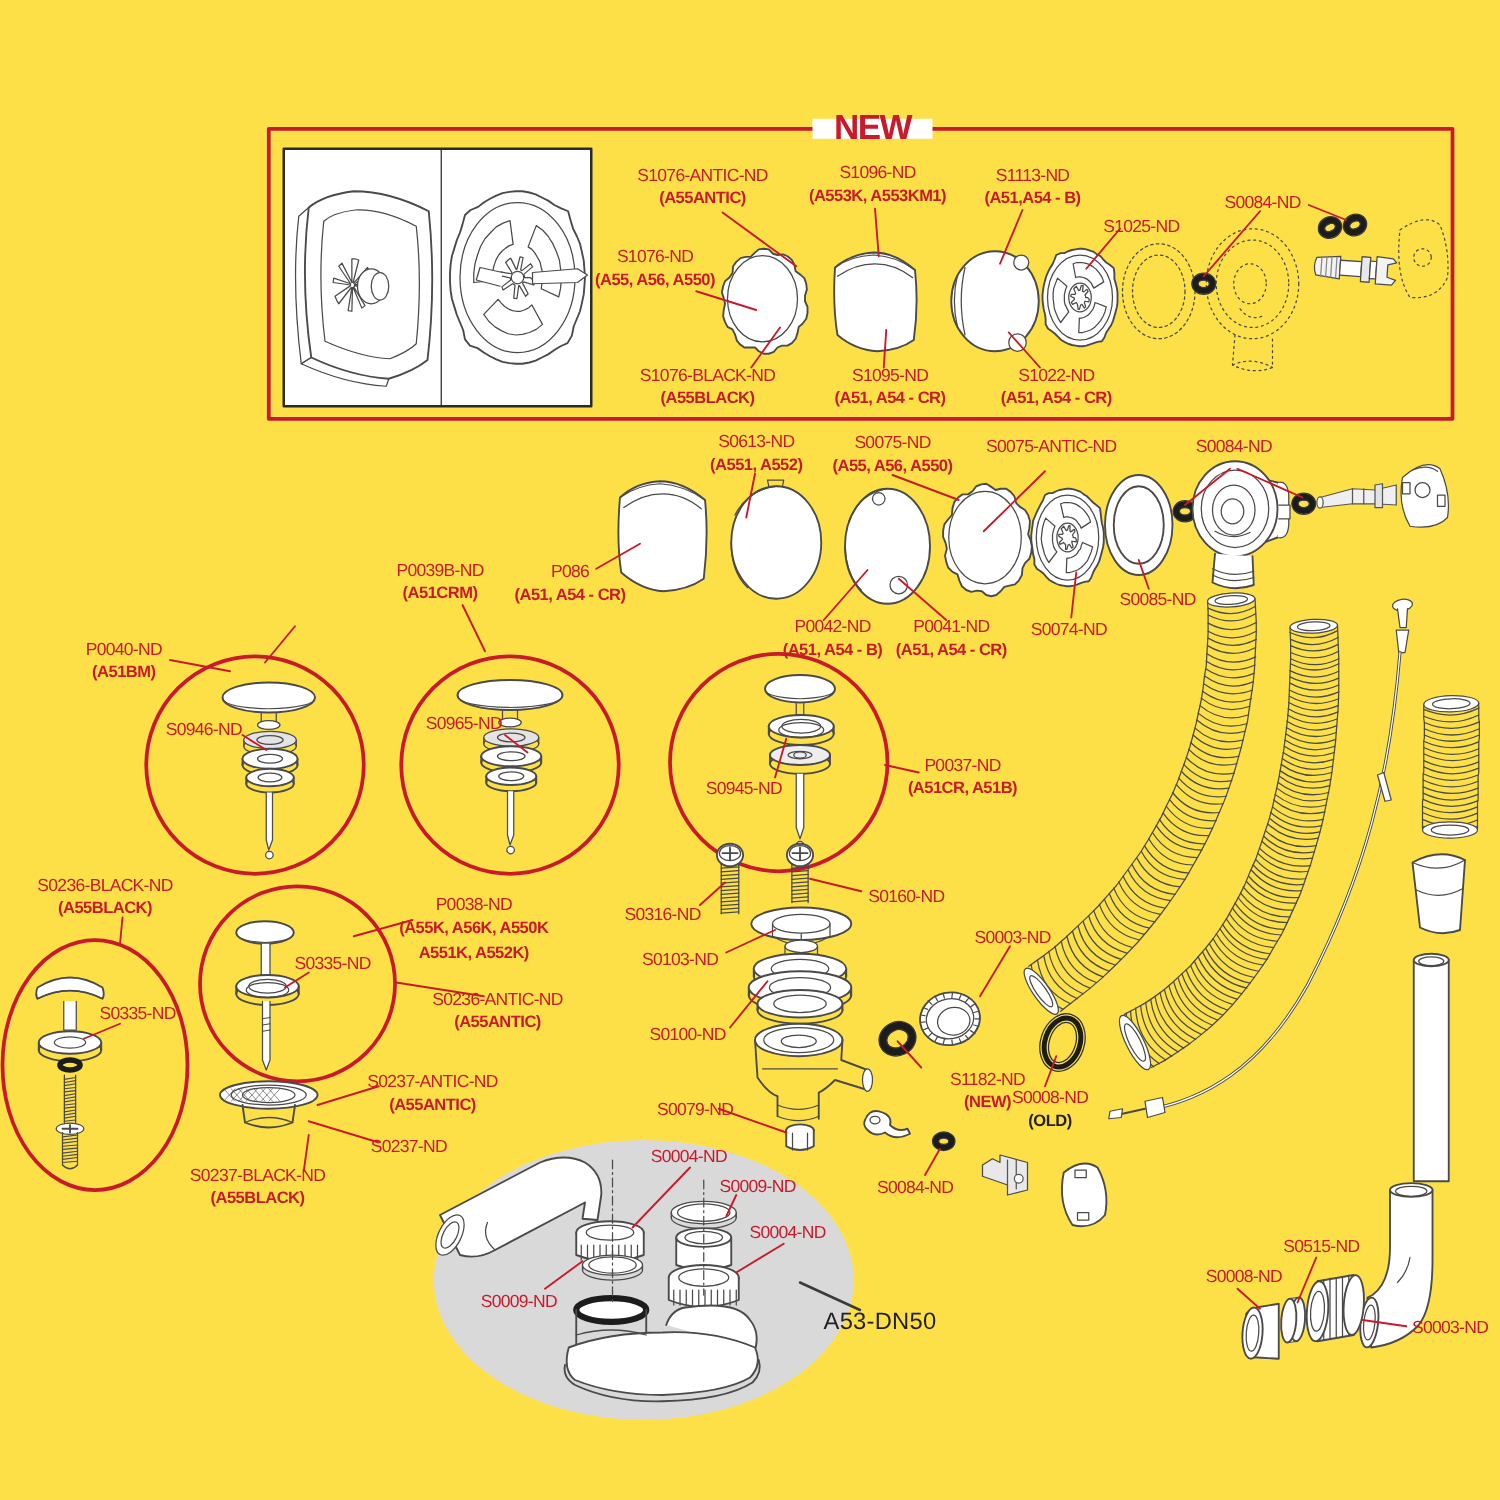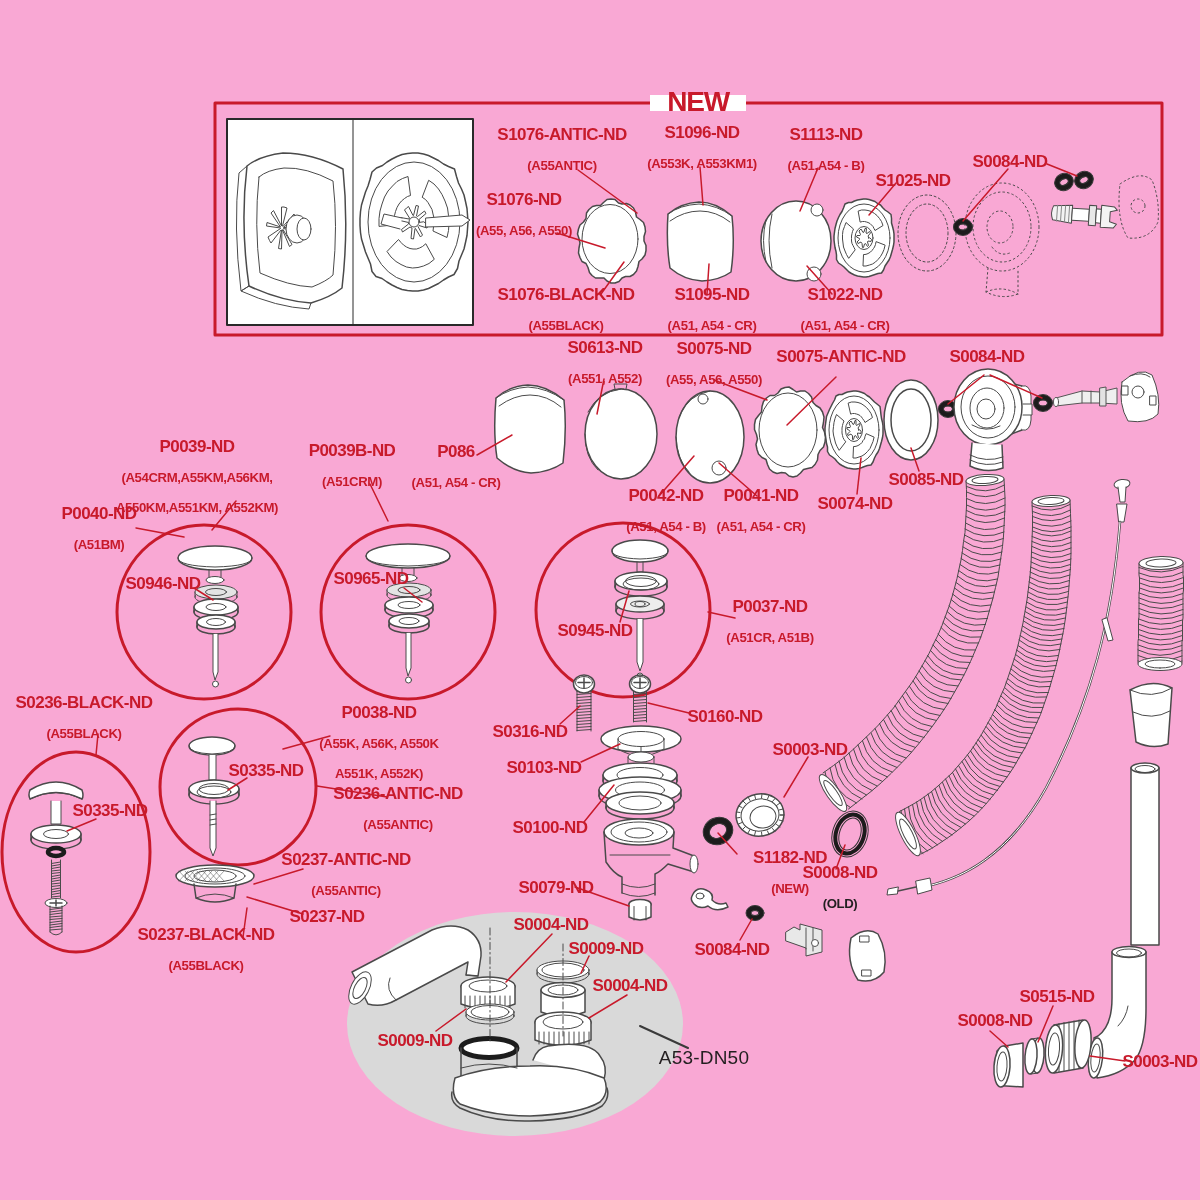--- a/index.html
+++ b/index.html
@@ -1,22 +1,22 @@
 <!DOCTYPE html>
 <html><head>
 <meta charset="utf-8">
 <style>
   html,body { margin:0; padding:0; background:#ffffff; }
   .stage svg * { stroke-linecap:round; stroke-linejoin:round; }
-  .stage { position:relative; width:1200px; height:1200px; background:#f9a8d4; overflow:hidden;
+  .stage { position:relative; width:1200px; height:1200px; background:#fde047; overflow:hidden;
            font-family:"Liberation Sans", sans-serif; }
   .lbl { position:absolute; transform:translate(-50%,-50%); text-align:center; color:#c81a2b;
          white-space:nowrap; z-index:5; }
-  .lbl .c { font-size:17px; font-weight:bold; letter-spacing:-0.55px; line-height:0.95; }
-  .lbl .s { font-size:13.2px; font-weight:bold; letter-spacing:-0.4px; line-height:1.08; margin-top:16px; }
+  .lbl .c { font-size:14px; font-weight:normal; letter-spacing:-0.55px; line-height:0.95; }
+  .lbl .s { font-size:13.2px; font-weight:bold; letter-spacing:-0.4px; line-height:1.08; margin-top:5px; }
   .lbl .subblack { color:#231f20; }
   .badge { font-size:28px; font-weight:bold; letter-spacing:-1.2px; }
   .blackcode { color:#231f20; font-size:19px; letter-spacing:0.2px; }
 </style>
 </head>
 <body>
 
 <div class="stage">
 <svg width="1200" height="1200" viewBox="0 0 1200 1200" style="position:absolute;left:0;top:0">
       <g>
@@ -648,25 +648,20 @@
 <div class="lbl" style="left:761px;top:511px">
       <div class="c">P0041-ND</div>
       <div class="s">(A51, A54 - CR)</div>
     </div>
 <div class="lbl" style="left:855px;top:504px">
       <div class="c">S0074-ND</div>
     </div>
 <div class="lbl" style="left:926px;top:480px">
       <div class="c">S0085-ND</div>
     </div>
-<div class="lbl" style="left:197px;top:477px">
-      <div class="c">P0039-ND</div>
-      <div class="s">(A54CRM,A55KM,A56KM,</div>
-      <div class="s">A550KM,A551KM, A552KM)</div>
-    </div>
 <div class="lbl" style="left:99px;top:529px">
       <div class="c">P0040-ND</div>
       <div class="s">(A51BM)</div>
     </div>
 <div class="lbl" style="left:163px;top:584px">
       <div class="c">S0946-ND</div>
     </div>
 <div class="lbl" style="left:352px;top:466px">
       <div class="c">P0039B-ND</div>
       <div class="s">(A51CRM)</div>

